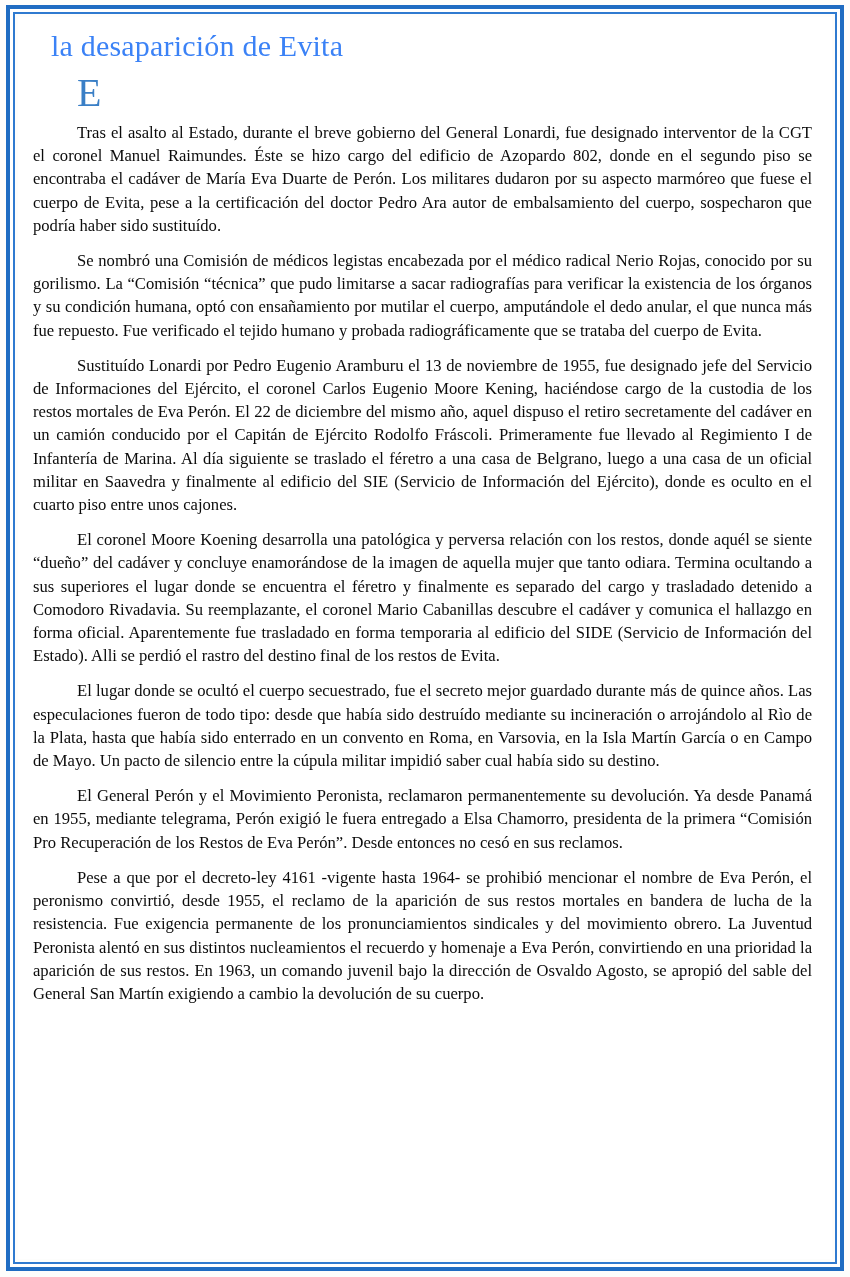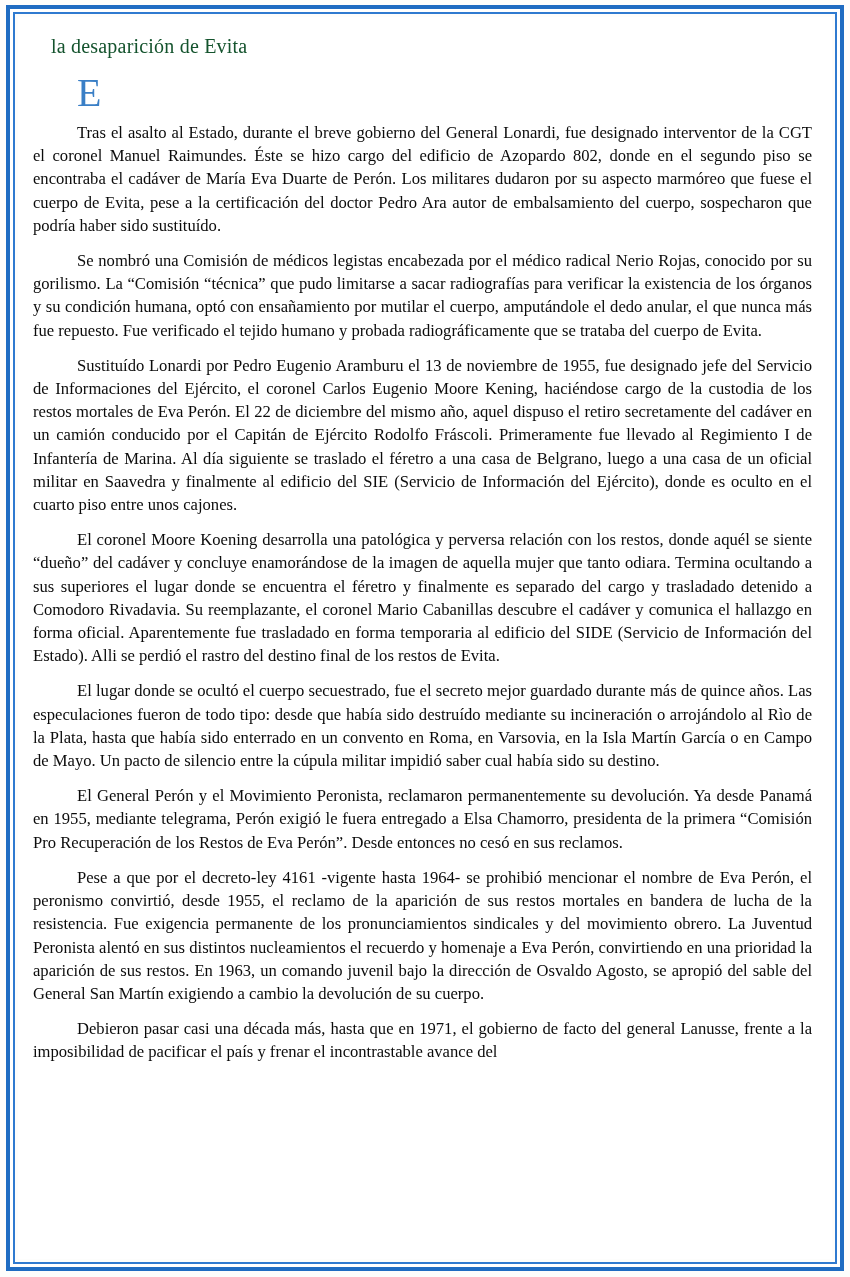--- a/index.html
+++ b/index.html
@@ -58,22 +58,22 @@
     top: 17px;
     right: 18px;
     bottom: 18px;
     background: #ffffff;
     box-sizing: border-box;
     padding: 8px 18px 6px 15px;
     overflow: hidden;
   }
 
   .doc-title {
-    color: #14532d;
-    font-size: 20px;
+    color: #3b82f6;
+    font-size: 30px;
     line-height: 34px;
     font-weight: 400;
     letter-spacing: 0.2px;
     margin: 4px 0 2px 18px;
     white-space: nowrap;
   }
 
   .body-text {
     margin-top: 10px;
   }
@@ -126,17 +126,16 @@
 
       <p class="para has-dropcap"><span class="dropcap">E</span></p>
 
       <p class="para">Tras el asalto al Estado, durante el breve gobierno del  General Lonardi, fue designado interventor de la CGT el coronel Manuel Raimundes. Éste se hizo cargo del edificio de Azopardo 802, donde en el segundo piso se encontraba el cadáver de María Eva Duarte de Perón. Los militares dudaron por su aspecto marmóreo que fuese el cuerpo de Evita, pese a la certificación del doctor Pedro Ara autor de embalsamiento del cuerpo, sospecharon que podría haber sido sustituído.</p>
       <p class="para">Se nombró una Comisión de médicos legistas encabezada por el médico radical Nerio Rojas, conocido por su gorilismo. La “Comisión “técnica” que pudo limitarse a sacar radiografías para verificar la existencia de los órganos y su condición humana, optó con ensañamiento por mutilar el cuerpo, amputándole el dedo anular, el que nunca más fue repuesto. Fue verificado el tejido humano y probada radiográficamente que se trataba del cuerpo de Evita.</p>
       <p class="para">Sustituído Lonardi por Pedro Eugenio Aramburu el 13 de noviembre de 1955, fue designado jefe del Servicio de Informaciones del Ejército, el coronel Carlos Eugenio Moore Kening, haciéndose cargo de la custodia de los restos mortales de Eva Perón. El 22 de diciembre del mismo año, aquel dispuso el retiro secretamente del cadáver en un camión conducido por el Capitán de Ejército Rodolfo Fráscoli. Primeramente fue llevado al Regimiento I de Infantería de Marina. Al día siguiente se traslado el féretro a una casa de Belgrano, luego a una casa de un oficial militar en Saavedra y finalmente al edificio del SIE (Servicio de Información del Ejército), donde es oculto en el cuarto piso entre unos cajones.</p>
       <p class="para">El coronel Moore Koening desarrolla una patológica   y perversa relación con los restos, donde aquél se siente “dueño” del cadáver y concluye enamorándose de la imagen de aquella mujer que tanto odiara. Termina ocultando a sus superiores el lugar donde se encuentra el féretro y finalmente es separado del cargo y trasladado detenido a Comodoro Rivadavia. Su reemplazante, el coronel Mario Cabanillas descubre el cadáver y comunica el hallazgo en forma oficial. Aparentemente fue trasladado en forma temporaria al edificio del SIDE (Servicio de Información del Estado). Alli se perdió el rastro del destino final de los restos de Evita.</p>
       <p class="para">El lugar donde se ocultó el cuerpo secuestrado, fue el secreto mejor guardado durante más de quince años. Las especulaciones fueron de todo tipo: desde que había sido destruído mediante su incineración o arrojándolo al Rìo de la Plata, hasta que había sido enterrado en un convento en Roma, en Varsovia, en la Isla Martín García o en Campo de Mayo. Un pacto de silencio entre la cúpula militar impidió saber cual había sido su destino.</p>
       <p class="para">El General Perón y el Movimiento Peronista, reclamaron permanentemente su devolución. Ya desde Panamá en 1955, mediante telegrama, Perón exigió le fuera entregado a Elsa Chamorro, presidenta de la primera “Comisión Pro Recuperación de los Restos de Eva Perón”. Desde entonces no cesó en sus reclamos.</p>
       <p class="para">Pese a que por el decreto-ley 4161 -vigente hasta 1964- se prohibió mencionar el nombre de Eva Perón, el peronismo convirtió, desde 1955, el reclamo de la aparición de sus restos mortales en bandera de lucha de la resistencia. Fue exigencia permanente de los pronunciamientos sindicales y  del movimiento obrero. La Juventud Peronista alentó en sus distintos nucleamientos el recuerdo y homenaje a Eva Perón, convirtiendo en una prioridad la aparición de sus restos. En 1963, un comando juvenil bajo la dirección de Osvaldo Agosto, se apropió del sable del General San Martín exigiendo a cambio la devolución de su cuerpo.</p>
-      <p class="para">Debieron pasar casi una década más, hasta que en 1971, el gobierno de facto del general Lanusse, frente a la imposibilidad de pacificar el país y frenar el incontrastable avance del</p>
 
     </div>
   </div>
 </div>
 
 </body></html>

